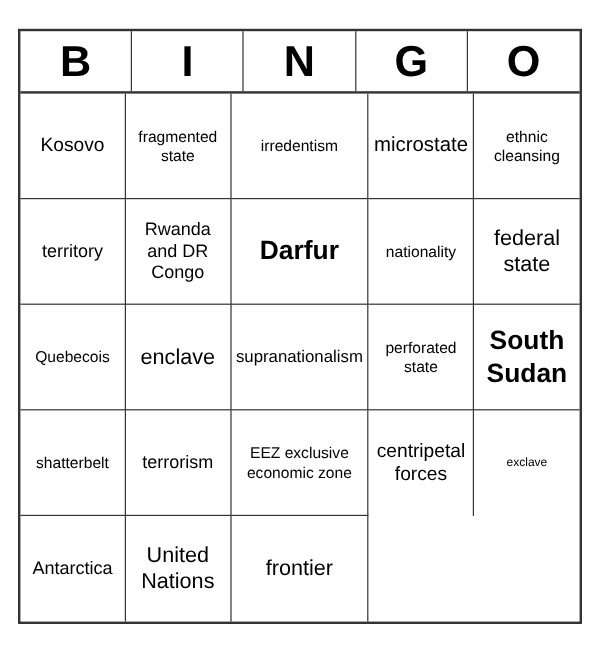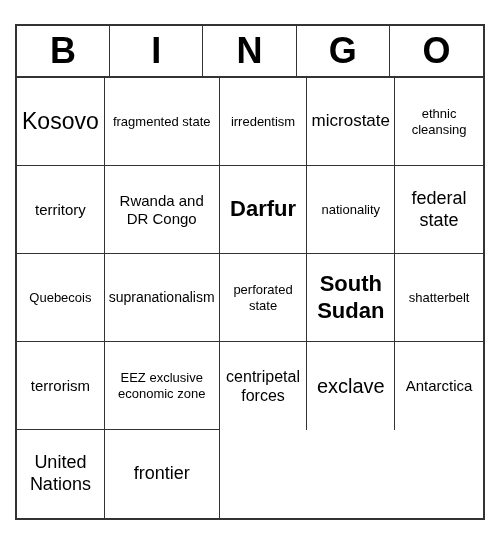--- a/index.html
+++ b/index.html
@@ -73,36 +73,37 @@
 
 <div class="bingo-card">
   <div class="bingo-header">
   <div class="bingo-header-cell">B</div>
       <div class="bingo-header-cell">I</div>
       <div class="bingo-header-cell">N</div>
       <div class="bingo-header-cell">G</div>
       <div class="bingo-header-cell">O</div>
     </div>
   <div class="bingo-grid">
-  <div class="bingo-cell" style="font-size: 23px;">Kosovo</div>
+  <div class="bingo-cell" style="font-size: 16px;">Kosovo</div>
       <div class="bingo-cell" style="font-size: 13px;">fragmented state</div>
       <div class="bingo-cell" style="font-size: 13px;">irredentism</div>
       <div class="bingo-cell" style="font-size: 17px;">microstate</div>
       <div class="bingo-cell" style="font-size: 13px;">ethnic cleansing</div>
       <div class="bingo-cell" style="font-size: 15px;">territory</div>
       <div class="bingo-cell" style="font-size: 15px;">Rwanda and DR Congo</div>
       <div class="bingo-cell" style="font-size: 22px; font-weight: bold;">Darfur</div>
       <div class="bingo-cell" style="font-size: 13px;">nationality</div>
       <div class="bingo-cell" style="font-size: 18px;">federal state</div>
       <div class="bingo-cell" style="font-size: 13px;">Quebecois</div>
+      <div class="bingo-cell" style="font-size: 18px;">enclave</div>
       <div class="bingo-cell" style="font-size: 14px;">supranationalism</div>
       <div class="bingo-cell" style="font-size: 13px;">perforated state</div>
       <div class="bingo-cell" style="font-size: 22px; font-weight: bold;">South Sudan</div>
       <div class="bingo-cell" style="font-size: 13px;">shatterbelt</div>
       <div class="bingo-cell" style="font-size: 15px;">terrorism</div>
       <div class="bingo-cell" style="font-size: 13px;">EEZ exclusive economic zone</div>
       <div class="bingo-cell" style="font-size: 16px;">centripetal forces</div>
-      <div class="bingo-cell" style="font-size: 20px;">exclave</div>
+      <div class="bingo-cell" style="font-size: 10px;">exclave</div>
       <div class="bingo-cell" style="font-size: 15px;">Antarctica</div>
       <div class="bingo-cell" style="font-size: 18px;">United Nations</div>
       <div class="bingo-cell" style="font-size: 18px;">frontier</div>
     </div>
 </div>
 
 </body></html>

